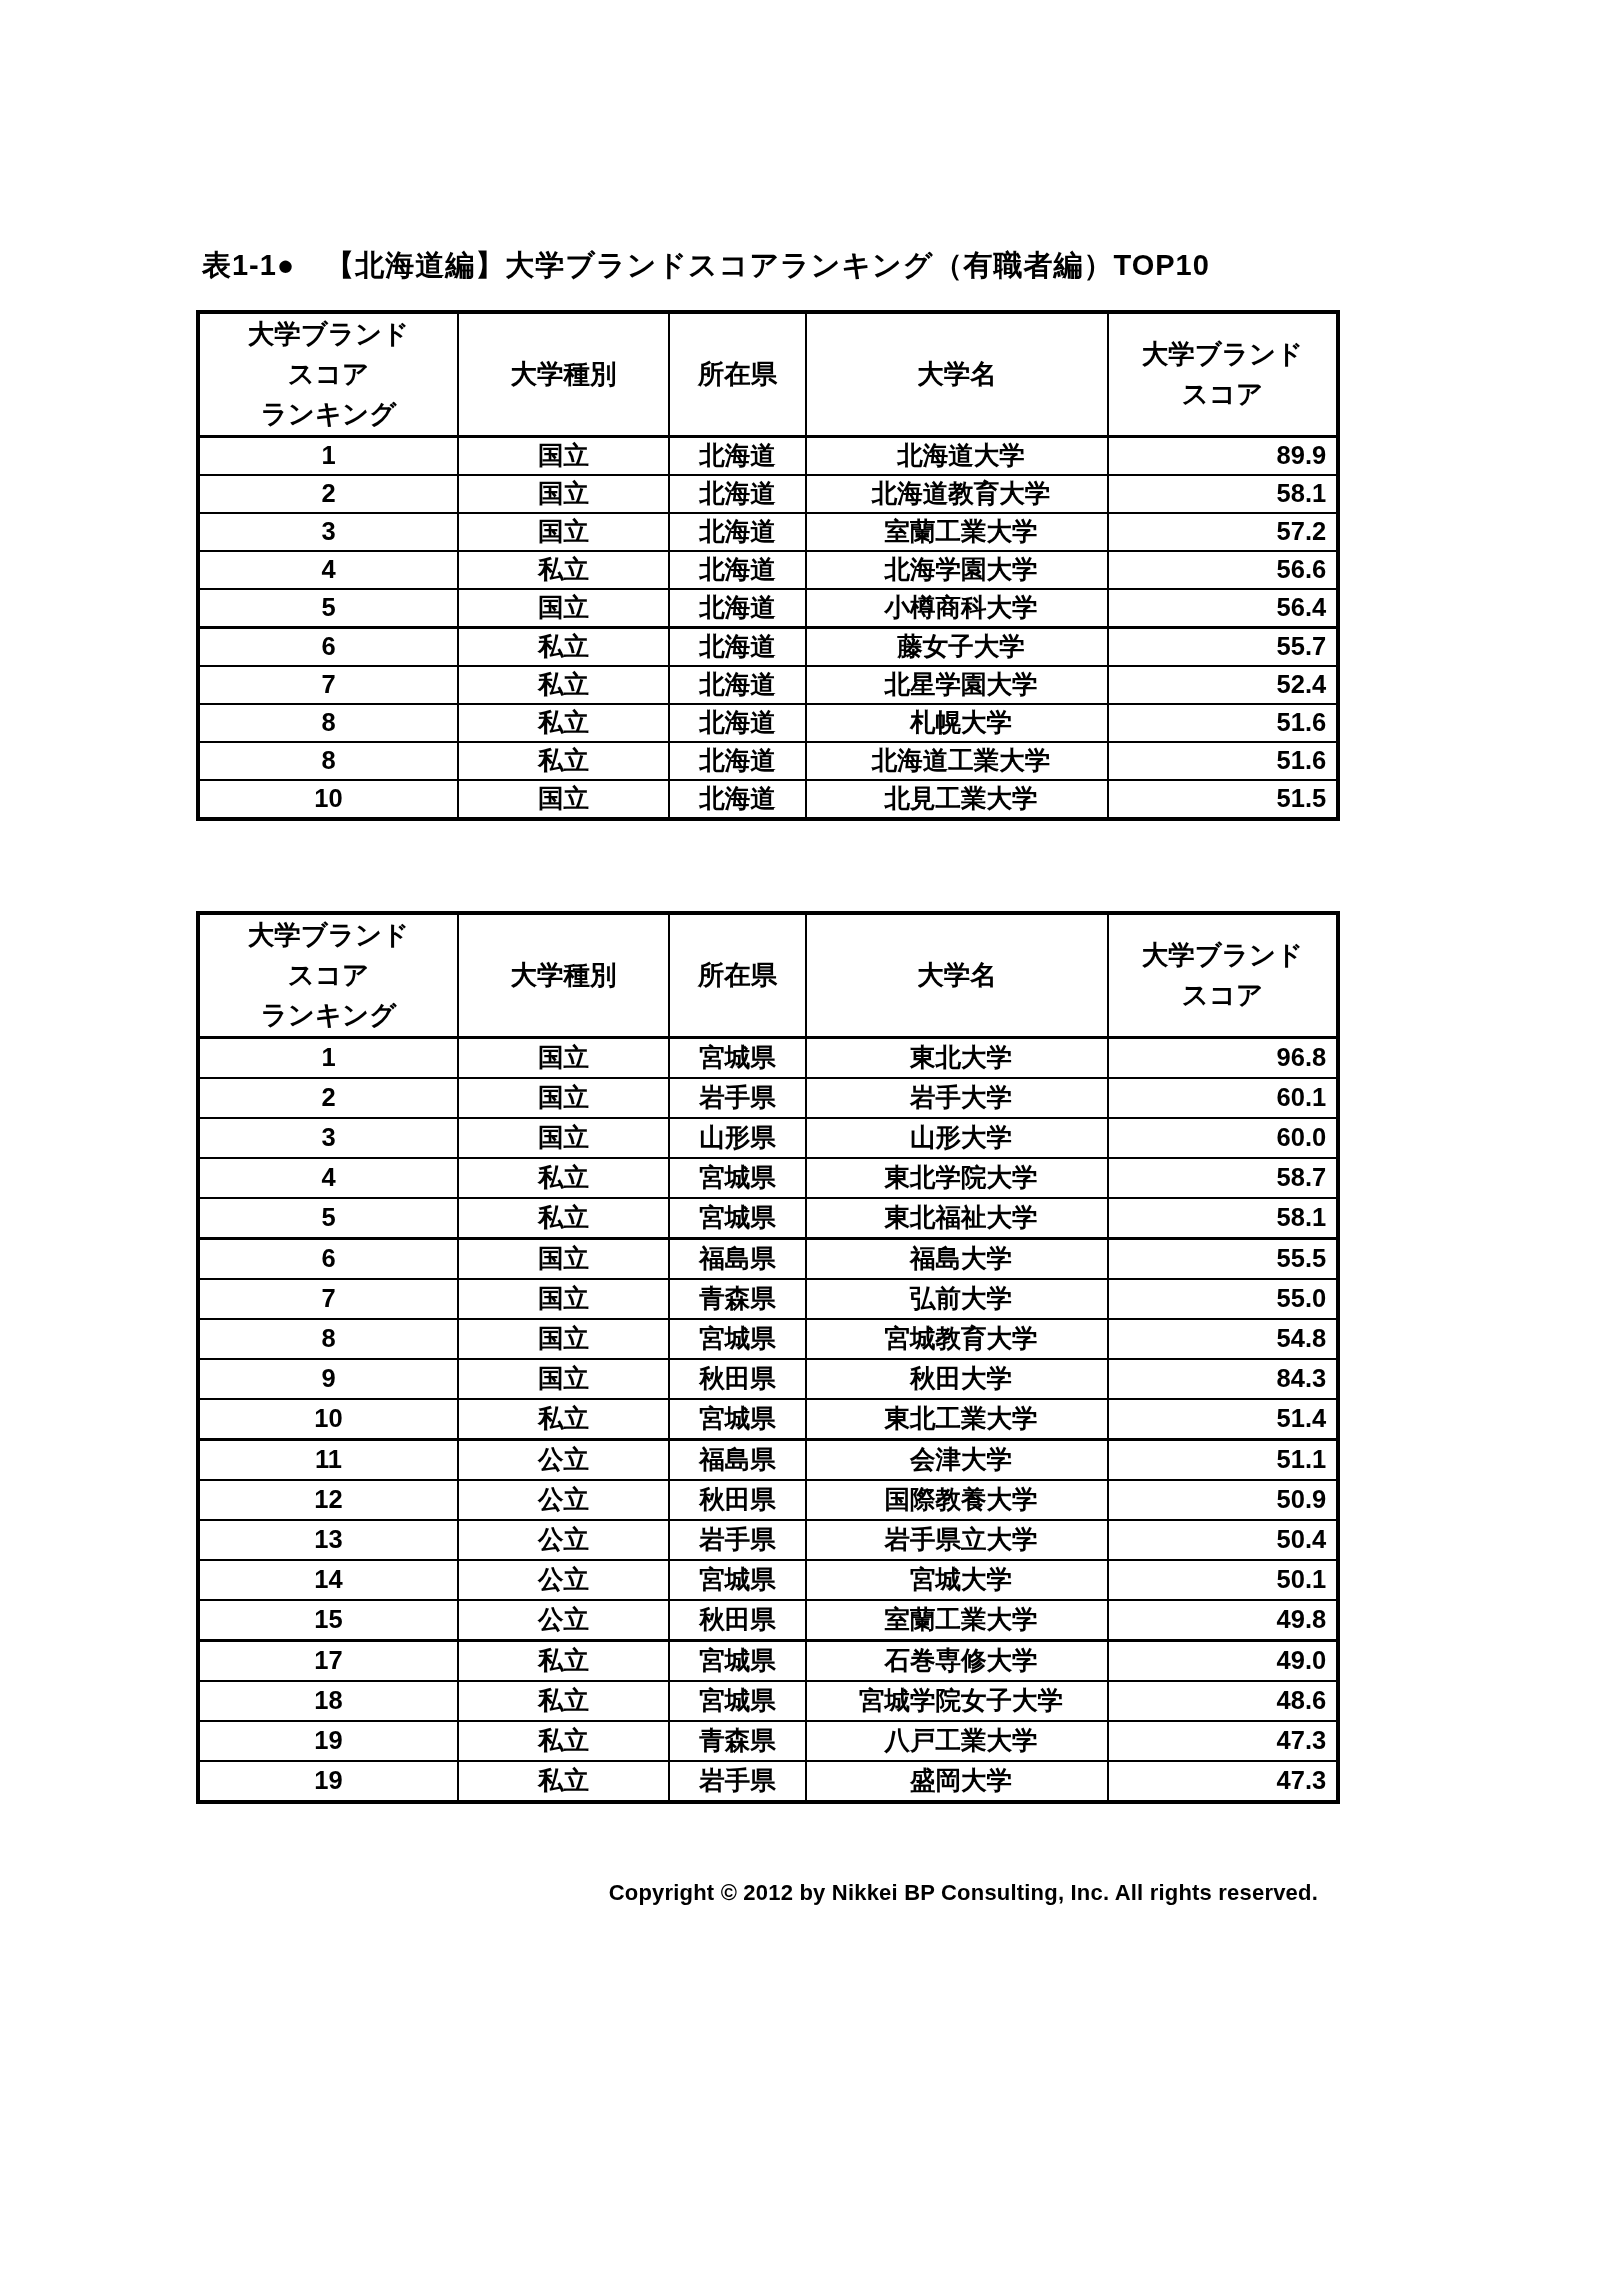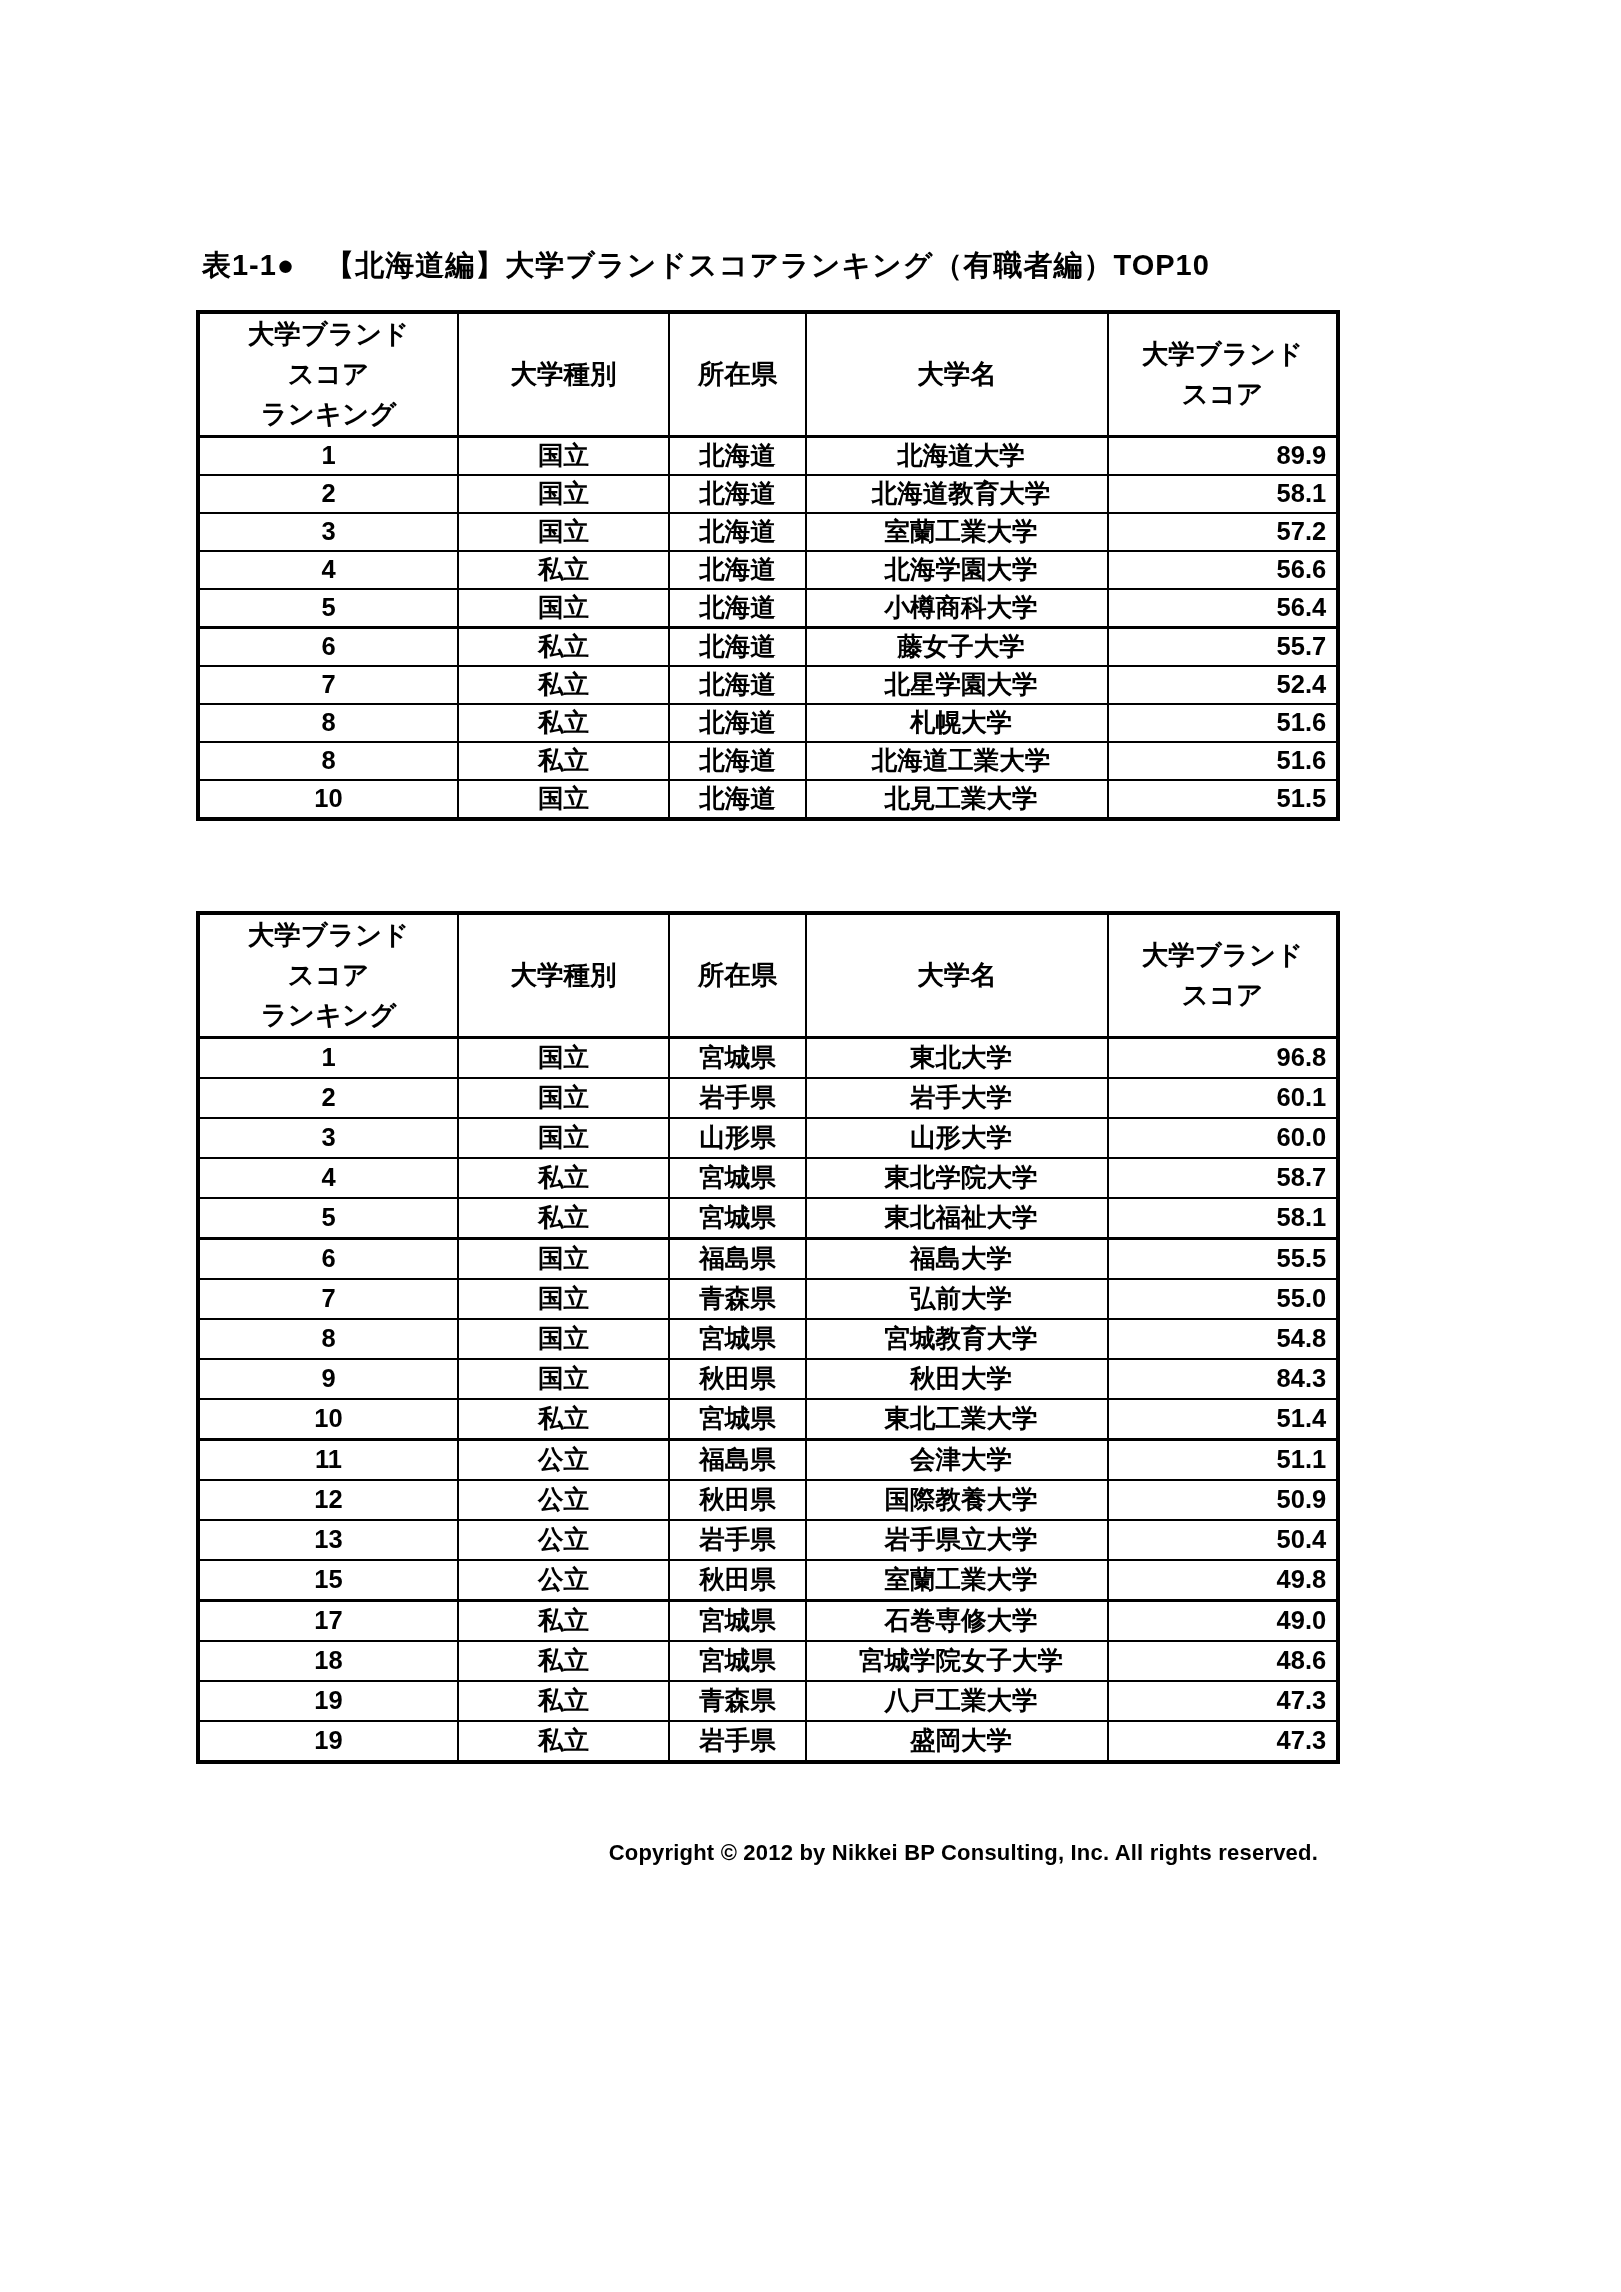--- a/index.html
+++ b/index.html
@@ -268,20 +268,27 @@
               <td class="col-name">国際教養大学</td>
               <td class="col-score">50.9</td>
             </tr>
             <tr>
               <td class="col-rank">13</td>
               <td class="col-type">公立</td>
               <td class="col-pref">岩手県</td>
               <td class="col-name">岩手県立大学</td>
               <td class="col-score">50.4</td>
             </tr>
+            <tr>
+              <td class="col-rank">14</td>
+              <td class="col-type">公立</td>
+              <td class="col-pref">宮城県</td>
+              <td class="col-name">宮城大学</td>
+              <td class="col-score">50.1</td>
+            </tr>
             <tr class="group-end">
               <td class="col-rank">15</td>
               <td class="col-type">公立</td>
               <td class="col-pref">秋田県</td>
               <td class="col-name">室蘭工業大学</td>
               <td class="col-score">49.8</td>
             </tr>
             <tr>
               <td class="col-rank">17</td>
               <td class="col-type">私立</td>

